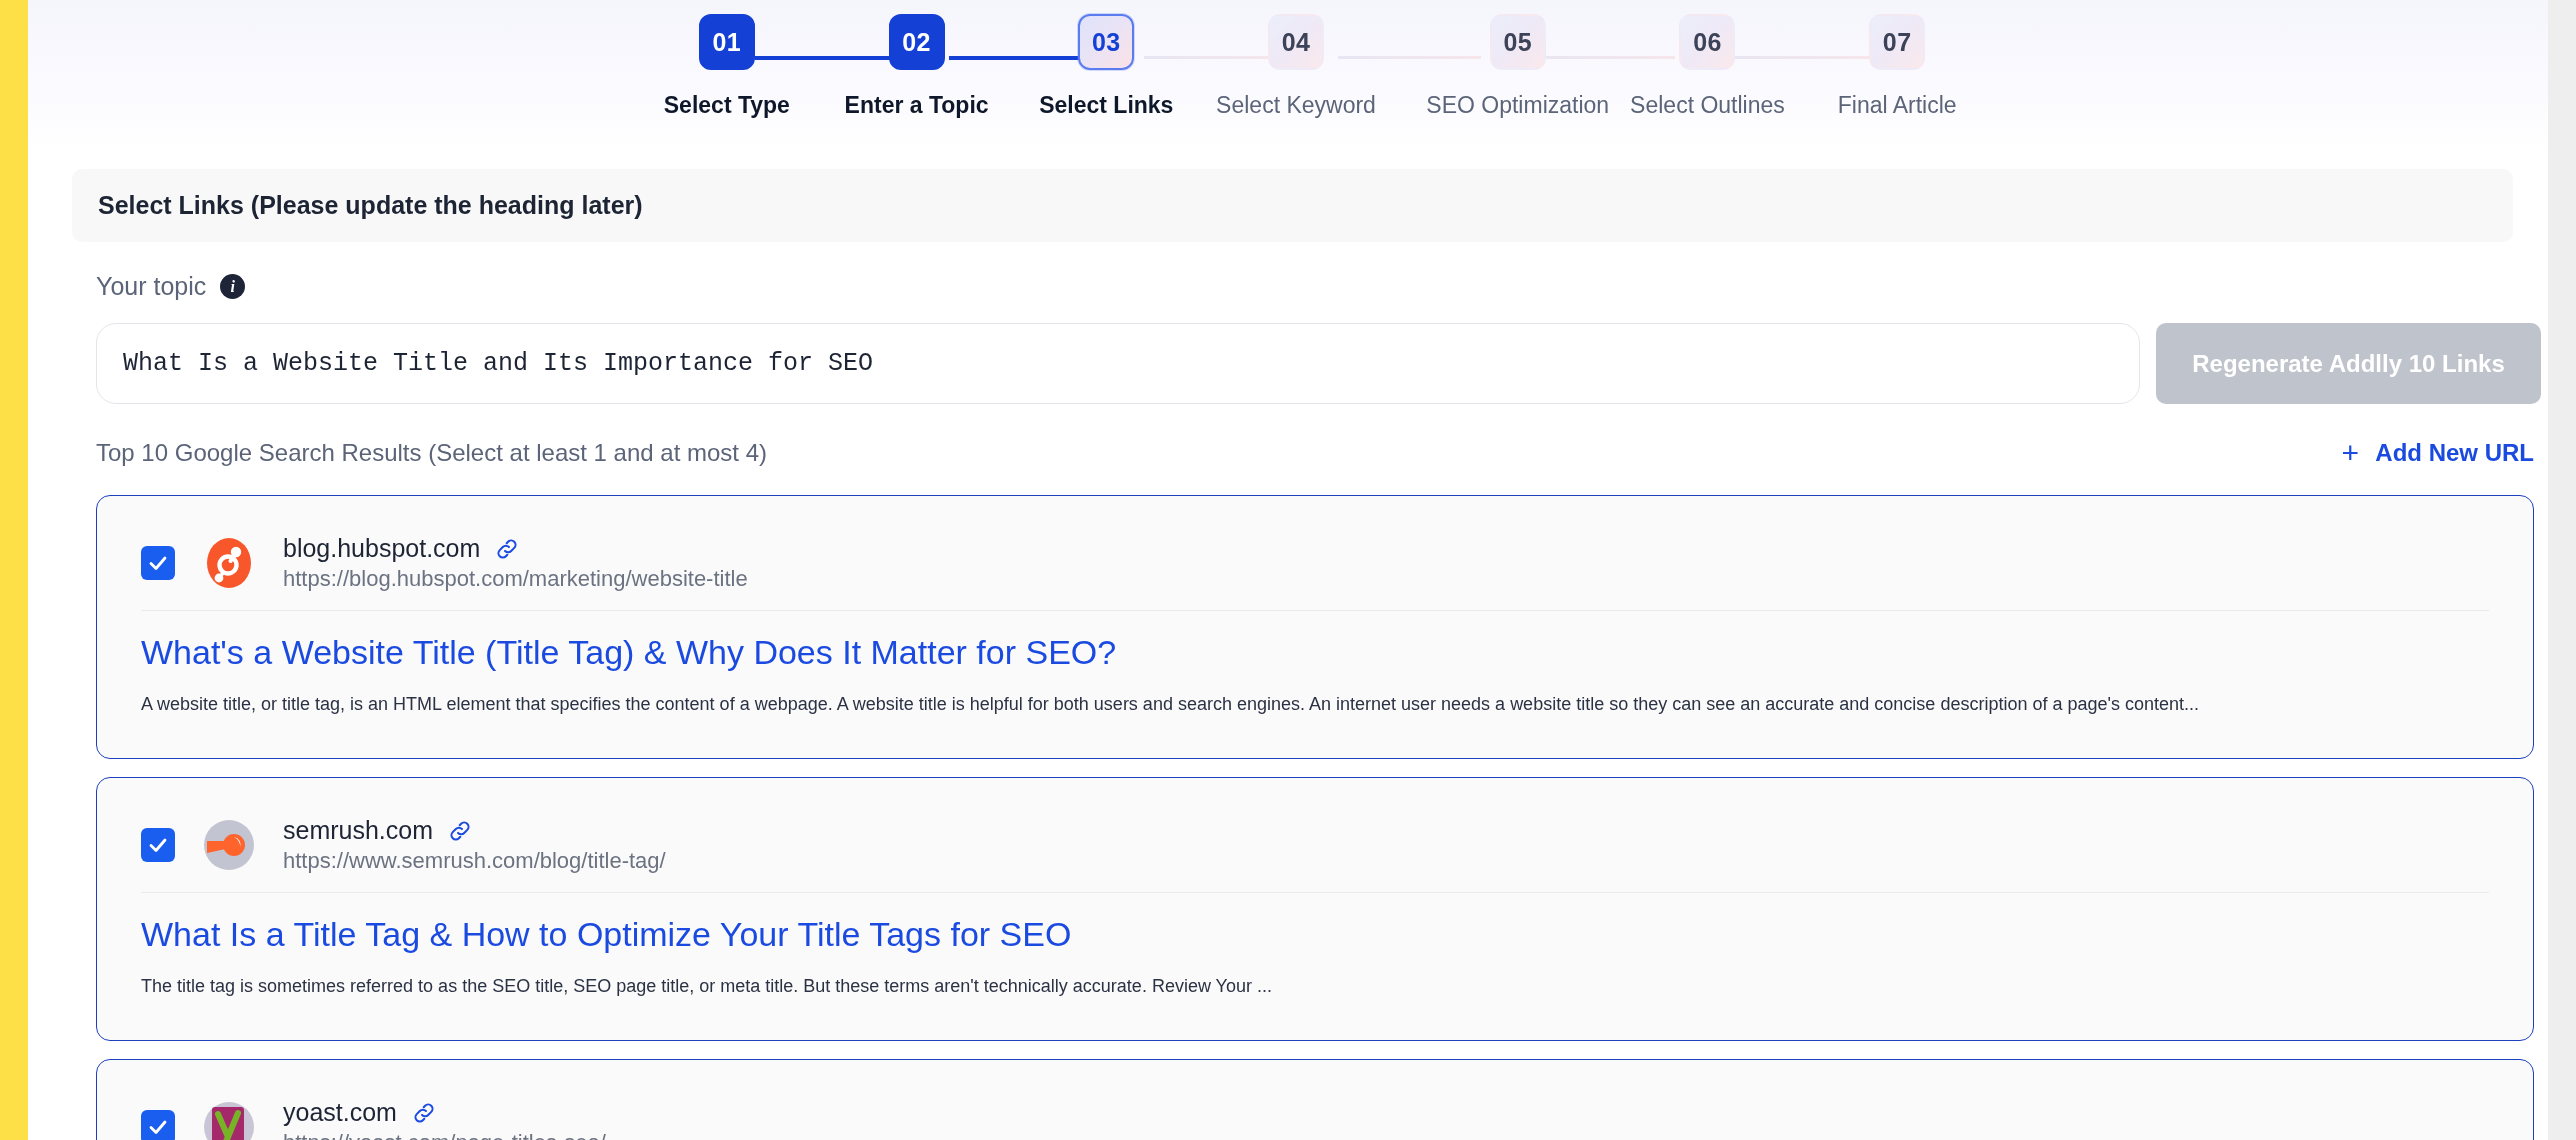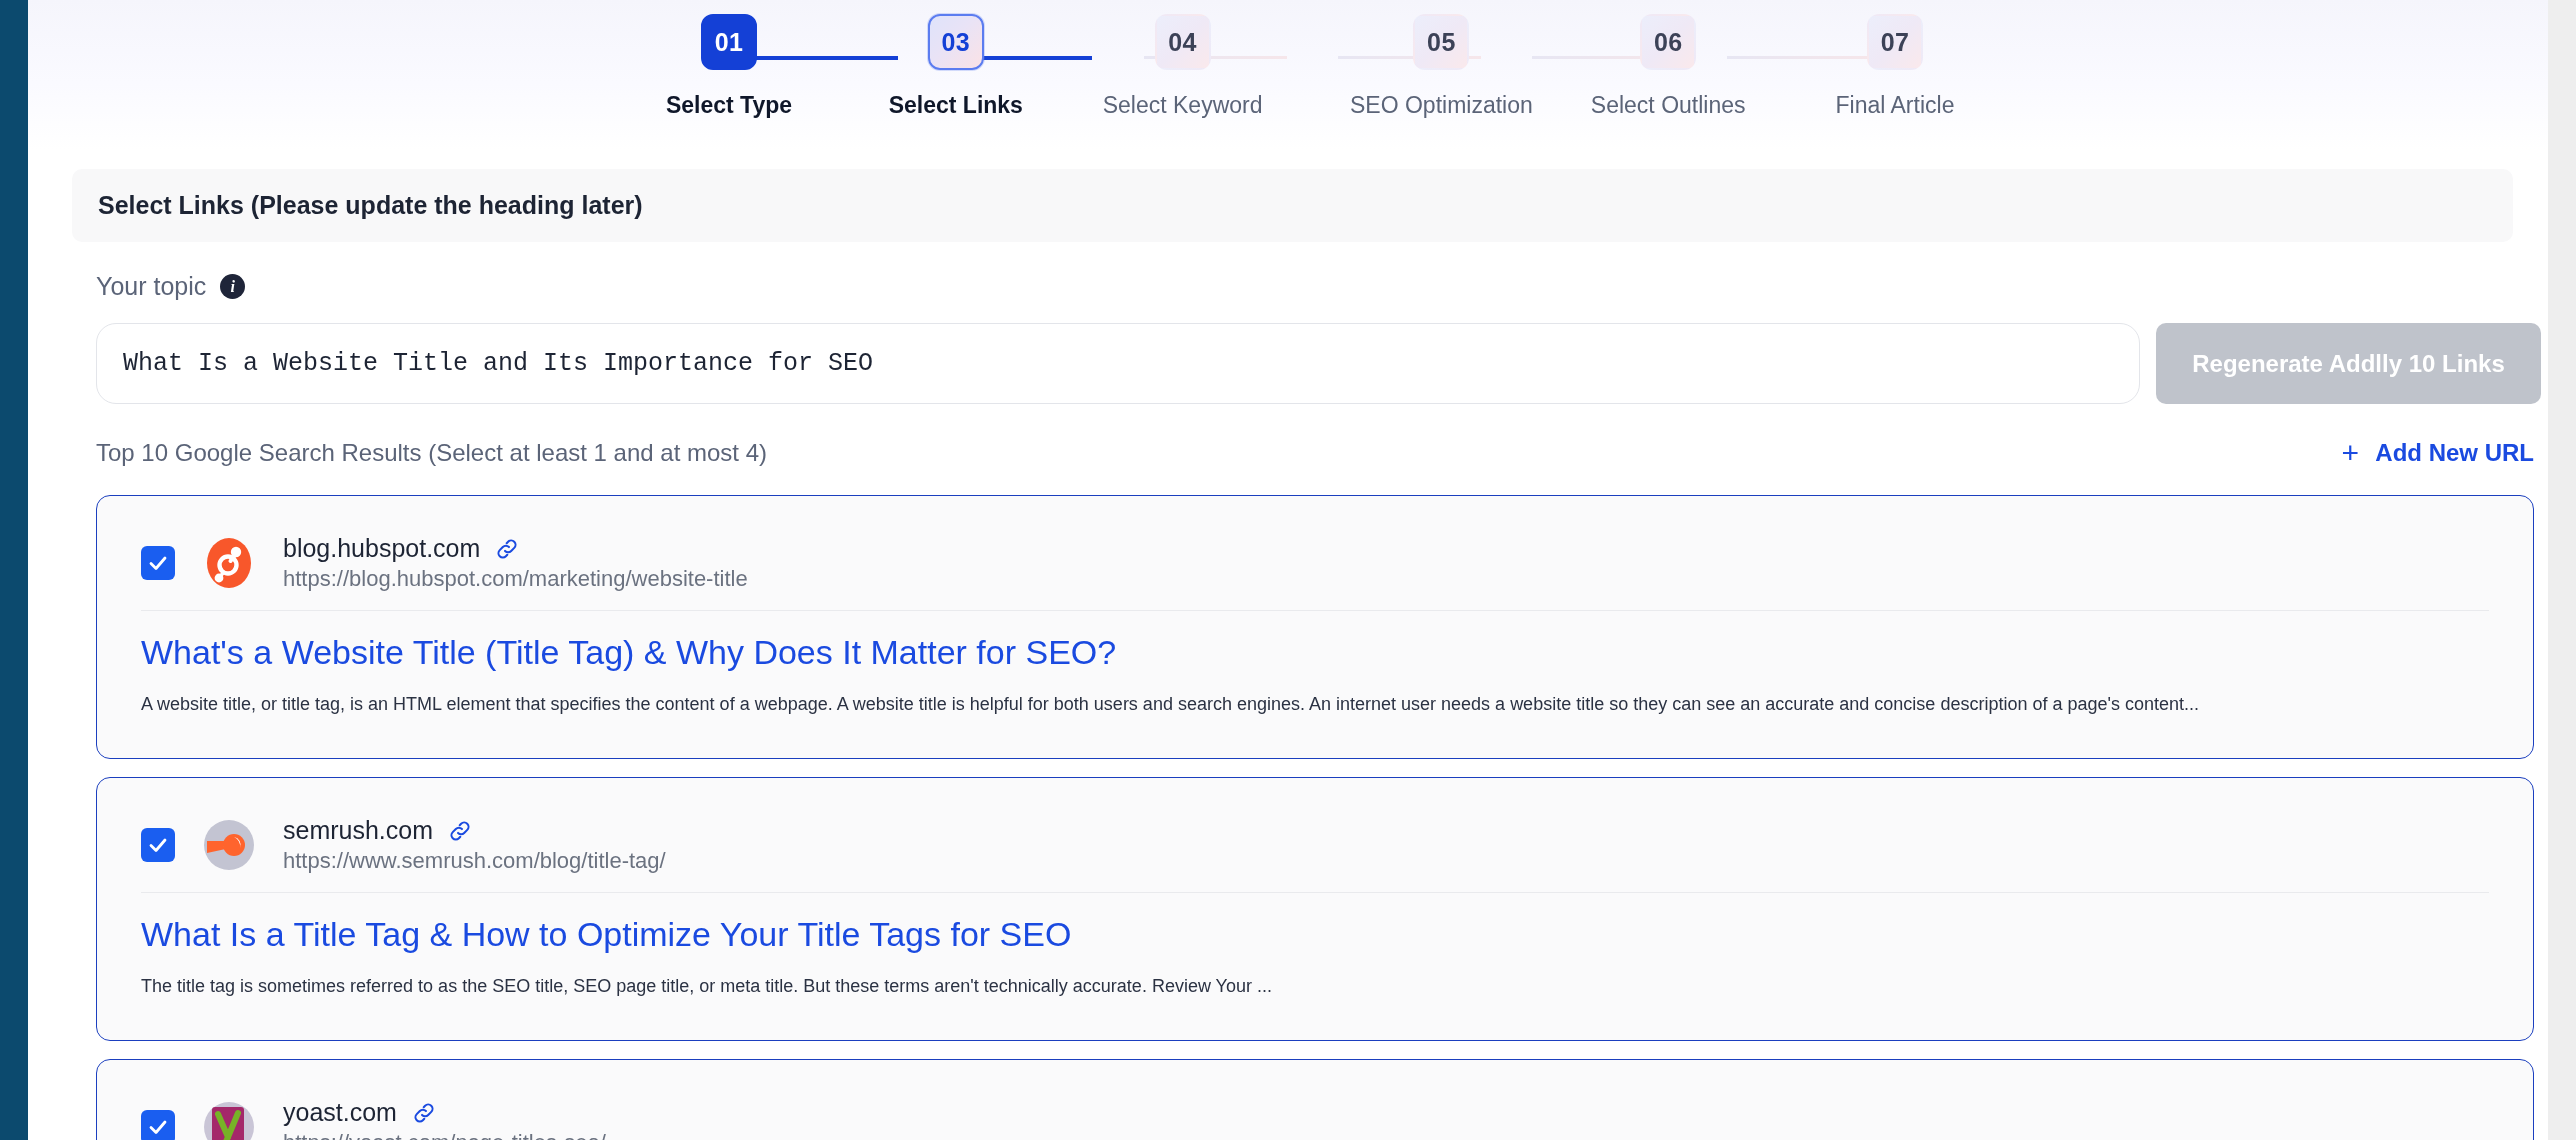--- a/index.html
+++ b/index.html
@@ -10,21 +10,21 @@
     overflow: hidden;
     background: #eeeeee;
     font-family: "Liberation Sans", sans-serif;
     -webkit-font-smoothing: antialiased;
   }
 
   .page {
     position: relative;
     width: 2112px;
     height: 1140px;
-    background: #0c4a6e;
+    background: #fde047;
   }
 
   
   .panel {
     position: absolute;
     left: 28px;
     top: 0;
     width: 2520px;
     height: 1140px;
     background: #ffffff;
@@ -342,20 +342,24 @@
   <div class="panel">
 
     <div class="stepper-wrap">
       <div class="stepper" id="stepper">
           <div class="connector active" style="left: 123px; width: 143px;"></div>
           <div class="step done" style="width: 194px;">
             <div class="step-badge">01</div>
             <div class="step-label">Select Type</div>
           </div>
           <div class="connector active" style="left: 317px; width: 143px;"></div>
+          <div class="step done" style="width: 194px;">
+            <div class="step-badge">02</div>
+            <div class="step-label">Enter a Topic</div>
+          </div>
           <div class="connector inactive" style="left: 512px; width: 143px;"></div>
           <div class="step current" style="width: 194px;">
             <div class="step-badge">03</div>
             <div class="step-label">Select Links</div>
           </div>
           <div class="connector inactive" style="left: 706px; width: 143px;"></div>
           <div class="step todo" style="width: 194px;">
             <div class="step-badge">04</div>
             <div class="step-label">Select Keyword</div>
           </div>

